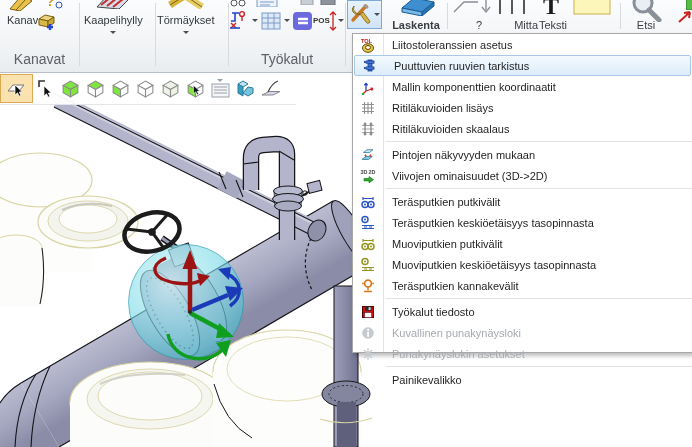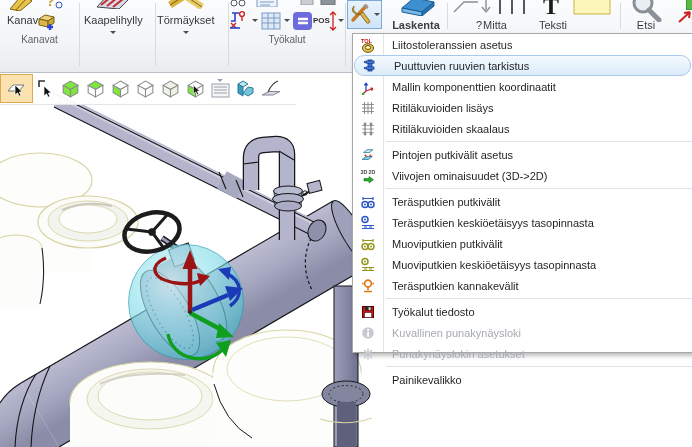--- a/index.html
+++ b/index.html
@@ -2,21 +2,21 @@
 <html><head>
 <meta charset="utf-8">
 <style>
   html,body{margin:0;padding:0;background:#888;}
   #app{position:relative;width:692px;height:447px;overflow:hidden;background:#fff;
        font-family:"Liberation Sans","DejaVu Sans",sans-serif;-webkit-font-smoothing:antialiased;}
   
   #ribbon{position:absolute;left:0;top:0;width:692px;height:72px;
           background:linear-gradient(#fbfcfd,#f2f4f6 60%,#e9ecef);border-bottom:1px solid #b9bfc7;z-index:3;overflow:hidden;}
   .rgroup-divider{position:absolute;top:3px;height:63px;width:1px;background:#d7dade;}
-  .rgroup-label{position:absolute;top:34px;font-size:10px;color:#5d6166;text-align:center;}
+  .rgroup-label{position:absolute;top:51px;font-size:14px;color:#5d6166;text-align:center;}
   .rbtn-label{position:absolute;top:14px;font-size:11px;color:#33373b;white-space:nowrap;}
   .caret{position:absolute;width:0;height:0;border:3.5px solid transparent;border-top-color:#4b4f54;}
   .smallbtn{position:absolute;top:10px;width:22px;height:22px;}
   .cutlabel{position:absolute;top:19px;font-size:11px;color:#3a3e42;white-space:nowrap;}
   
   #tools-btn{position:absolute;left:347px;top:0;width:35px;height:29px;z-index:4;
              background:linear-gradient(#e8f3fc,#cfe4f7);border:1px solid #7da7d4;box-sizing:border-box;}
   
   #viewbar{position:absolute;left:0;top:73px;height:31px;width:296px;z-index:2;
            background:rgba(255,255,255,0.95);border-bottom:1px solid #e3e5e8;display:flex;align-items:center;}
@@ -26,21 +26,21 @@
   #canvas{position:absolute;left:0;top:72px;width:692px;height:375px;z-index:1;background:#fff;}
   
   #menu{position:absolute;left:352px;top:33px;width:340px;height:320px;z-index:5;background:#fff;
         border:1px solid #a7a7a7;border-right:none;box-sizing:border-box;
         box-shadow:2px 3px 4px rgba(0,0,0,0.25);text-align:center;}
   #menu .gutterline{position:absolute;left:30px;top:0;bottom:0;width:1px;background:#e4e4e7;}
   .mi{position:relative;height:21px;display:flex;align-items:center;}
   .mi .ic{width:30px;flex:0 0 30px;display:flex;align-items:center;justify-content:center;}
   .mi .lbl{font-size:11px;color:#1f1f1f;padding-left:9px;white-space:nowrap;}
   .mi.disabled .lbl{color:#a6abb1;}
-  .mi.hl{margin:0 1px;border:1px solid #a9c9ea;border-radius:10px;
+  .mi.hl{margin:0 1px;border:1px solid #a9c9ea;border-radius:2px;
          background:linear-gradient(#f4fafe,#dcecfa);height:19px;}
   .msep{height:5px;display:flex;align-items:center;}
   .msep .line{margin-left:33px;flex:1;height:1px;background:#e2e2e5;}
   svg{display:block;}
 </style>
 </head>
 <body>
 <div id="app">
 
 <div id="canvas">
@@ -396,21 +396,21 @@
         </svg>
   </div>
   <div style="position:absolute;left:686px;top:-2px">
     <svg width="8" height="12">
           <rect width="8" height="12" fill="#55bb44" stroke="#2a7a22"></rect>
         </svg>
   </div>
   <div id="right-labels">
         <div class="cutlabel" style="left: 388px; width: 56px; text-align: center; font-weight: bold;">Laskenta</div>
         <div class="cutlabel" style="left: 470px; width: 18px; text-align: center;">?</div>
-        <div class="cutlabel" style="left: 476px; width: 38px; text-align: center;">Mitta</div>
+        <div class="cutlabel" style="left: 500px; width: 38px; text-align: right;">Mitta</div>
         <div class="cutlabel" style="left: 534px; width: 38px; text-align: center;">Teksti</div>
         <div class="cutlabel" style="left: 568px; width: 48px; text-align: center; margin-top: 43px;">Etäisyys</div>
         <div class="cutlabel" style="left: 627px; width: 38px; text-align: center;">Etsi</div>
       </div>
 </div>
 
 <div id="tools-btn">
   <svg width="33" height="27">
         <g transform="translate(2,1)">
     <path d="M3,18 L16,4" stroke="#c87828" stroke-width="3.4" stroke-linecap="round"></path>
@@ -478,21 +478,21 @@
           <div class="line"></div>
         </div>
         <div class="mi">
           <span class="ic">
             <svg width="16" height="16" viewBox="0 0 16 16">
               <path d="M3.5 5.5 l3.5 -2.8 h6 l-3.5 2.8 z" fill="#c2e9f4" stroke="#3a7a96" stroke-width="0.8"></path>
    <path d="M2 12.5 l3.8 -3 h6.5 l-3.8 3 z" fill="#7dcbe4" stroke="#3a7a96" stroke-width="0.8"></path>
    <text x="4" y="9.6" font-size="5.5" font-weight="bold" fill="#cc2200">+ +</text>
             </svg>
           </span>
-          <span class="lbl">Pintojen putkivälit asetus</span>
+          <span class="lbl">Pintojen näkyvyyden mukaan</span>
         </div>
         <div class="mi">
           <span class="ic">
             <svg width="16" height="16" viewBox="0 0 16 16">
               <text x="0.5" y="5.5" font-size="5.4" font-weight="bold" fill="#4a4a4a">3D</text>
    <text x="8.5" y="5.5" font-size="5.4" font-weight="bold" fill="#4a4a4a">2D</text>
    <path d="M4 10.5 h5 v-2 l4.5 3.2 l-4.5 3.2 v-2 h-5 z" fill="#2eaa2e" stroke="#0e6e0e" stroke-width="0.6"></path>
             </svg>
           </span>
           <span class="lbl">Viivojen ominaisuudet (3D-&gt;2D)</span>

